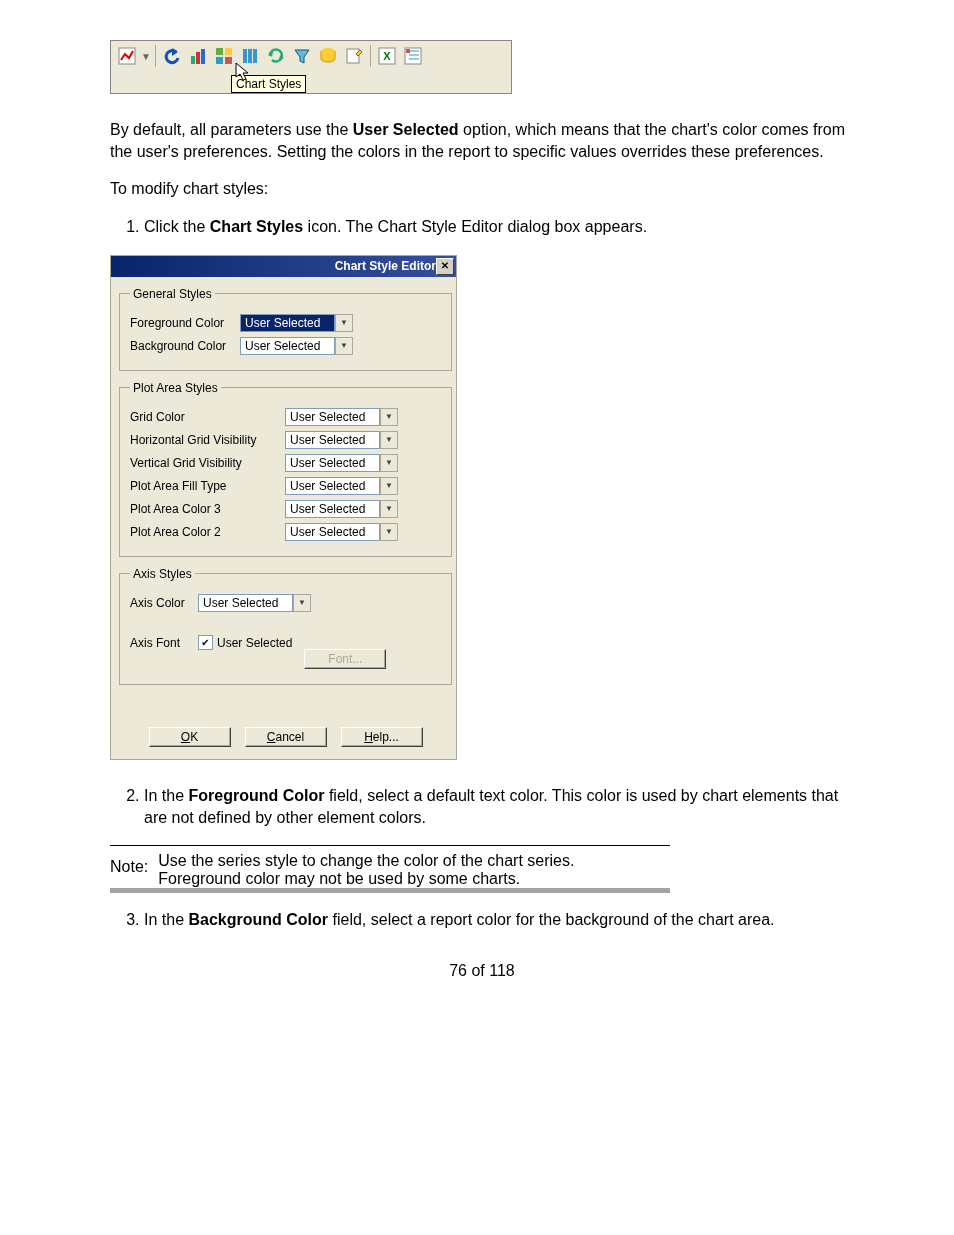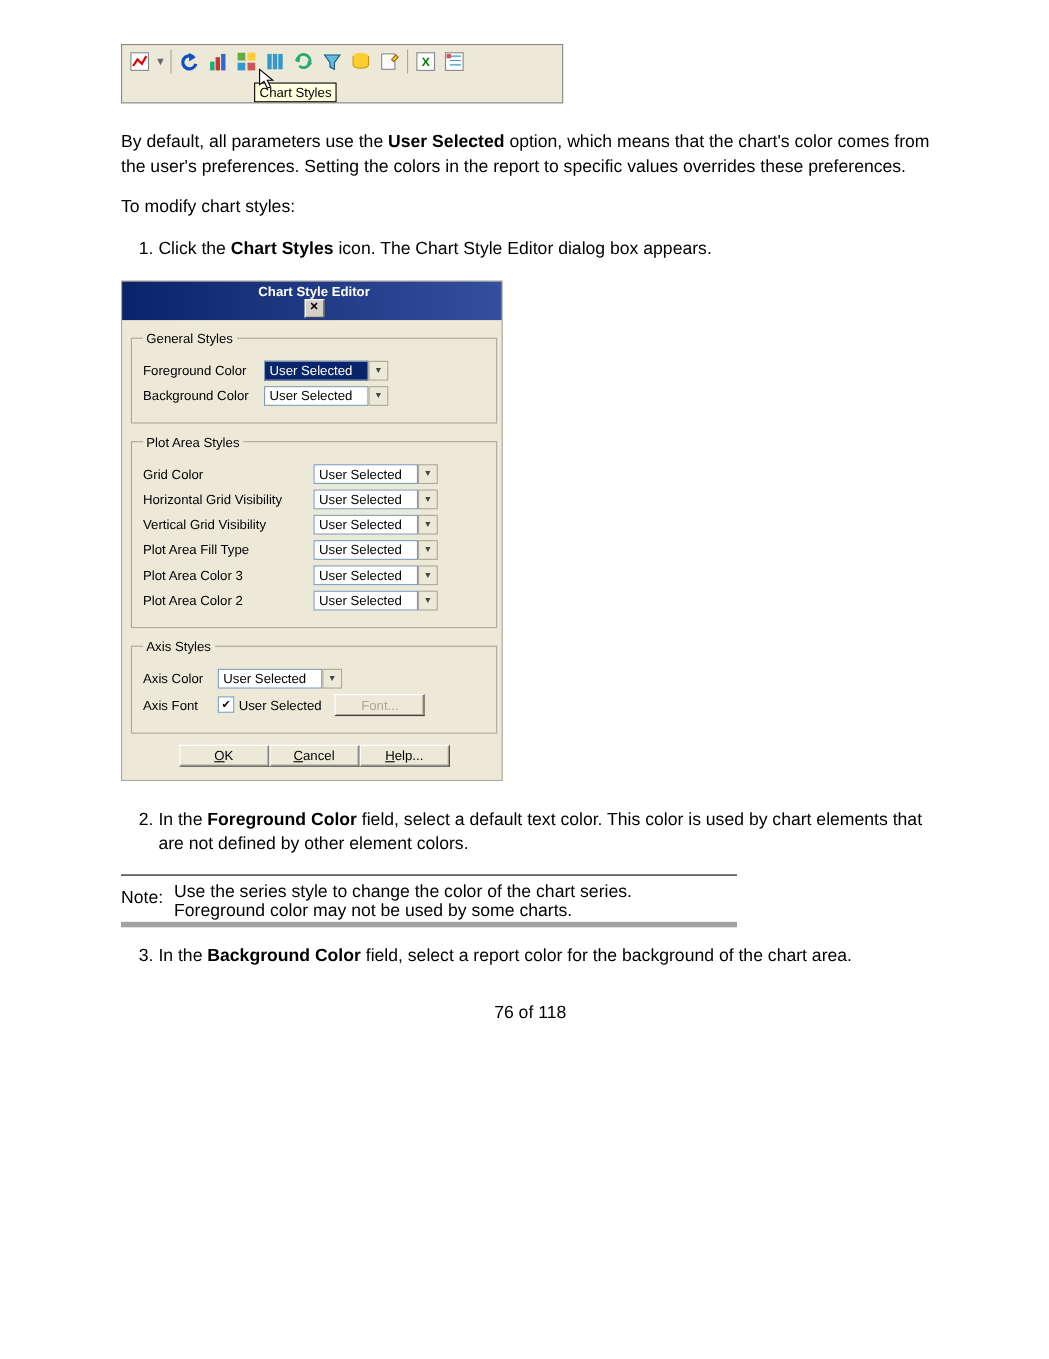--- a/index.html
+++ b/index.html
@@ -75,21 +75,20 @@
   }
   .titlebar {
     background: #0a246a;
     background: linear-gradient(to right, #0a246a 0%, #354f9f 100%);
     color: #fff;
     font-weight: bold;
     display: flex;
     justify-content: flex-end;
     align-items: center;
     padding: 2px 2px 2px 6px;
-    flex-direction: column;
   }
   .close-btn {
     width: 16px;
     height: 15px;
     background: #d4d0c8;
     border: 1px solid #fff;
     border-right-color: #404040;
     border-bottom-color: #404040;
     color: #000;
     font-size: 10px;
@@ -138,32 +137,34 @@
     background: #ece9d8;
     display: flex;
     align-items: center;
     justify-content: center;
     font-size: 8px;
     color: #444;
   }
   .btnrow {
     display: flex;
     justify-content: center;
+    gap: 14px;
     margin-top: 4px;
   }
   .winbtn {
     min-width: 68px;
     padding: 2px 6px;
     background: #ece9d8;
     border: 1px solid #404040;
     border-top-color: #fff;
     border-left-color: #fff;
     box-shadow: inset -1px -1px 0 #aca899;
     font-size: 12px;
     text-align: center;
+    margin-top: 32px;
   }
   .winbtn.disabled { color: #aca899; }
   .checkbox {
     width: 13px;
     height: 13px;
     border: 1px solid #7f9db9;
     background: #fff;
     display: inline-flex;
     align-items: center;
     justify-content: center;

